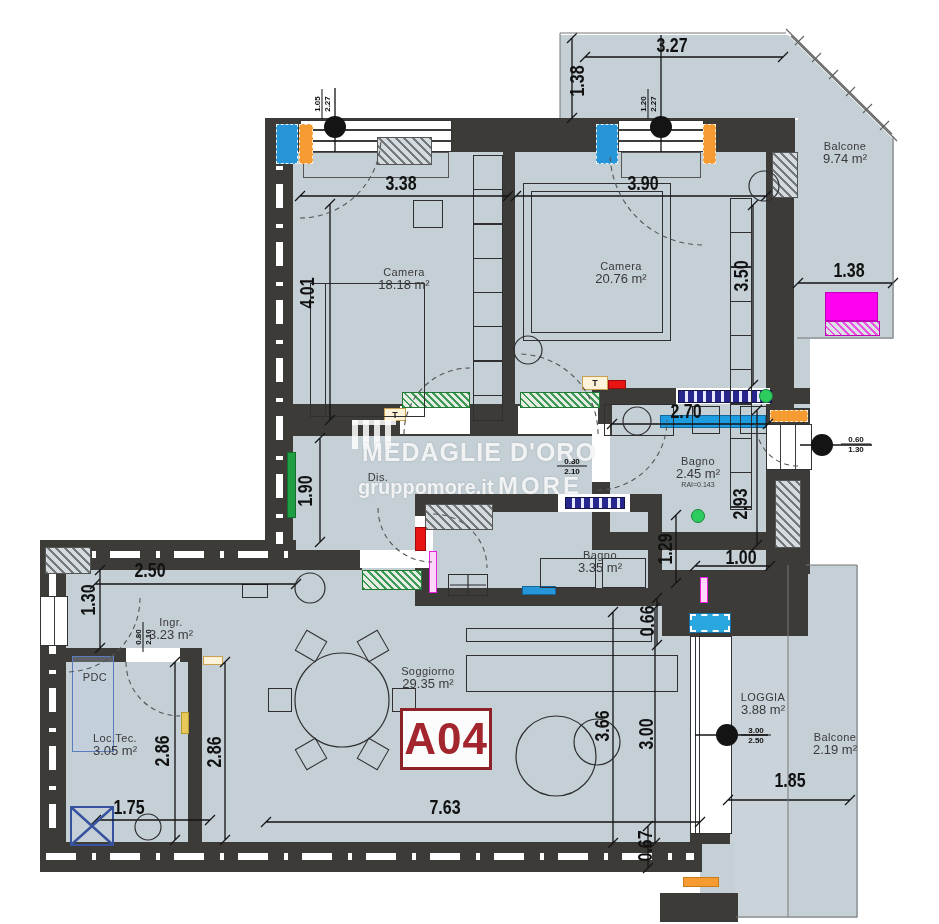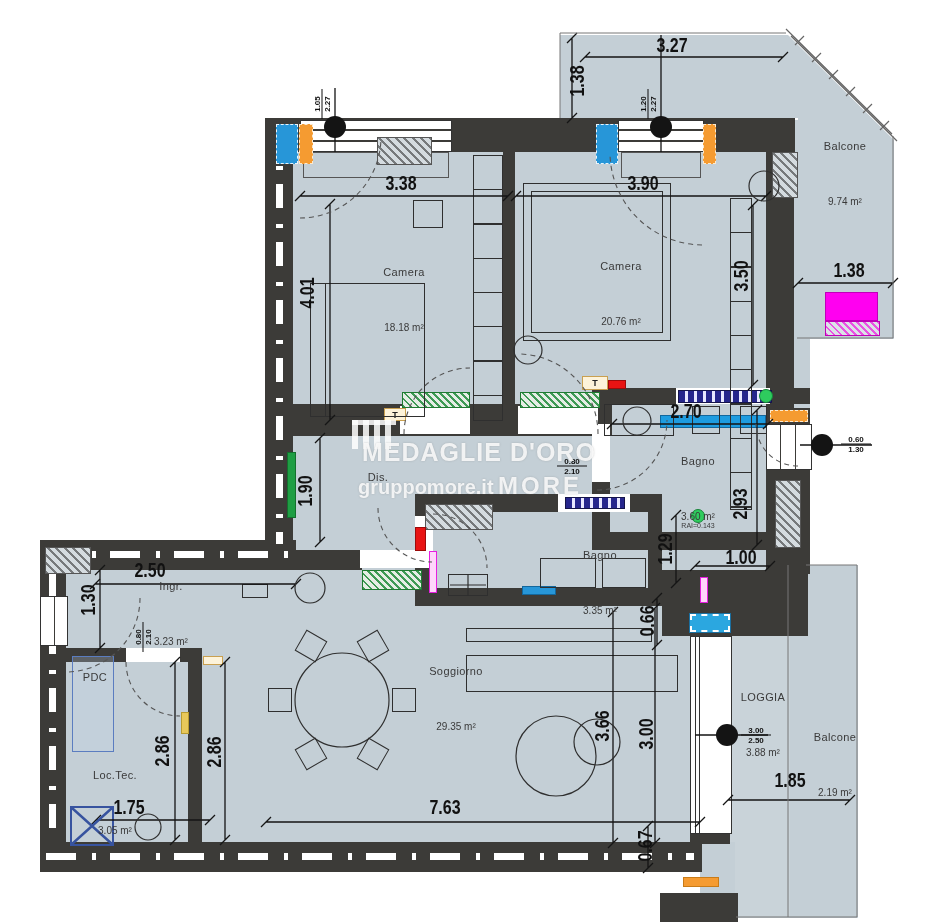--- a/index.html
+++ b/index.html
@@ -22,21 +22,21 @@
   .navy{position:absolute;background:repeating-linear-gradient(90deg,#26268c 0 6px,#e8e8ff 6px 9px);border:1px solid #15154a;}
   .cyanbox{position:absolute;background:#2ba7e0;border:2px dashed #fff;outline:1px solid #1b6fa0;box-sizing:border-box;}
   .dashv{position:absolute;width:7px;background:repeating-linear-gradient(to bottom,#fff 0 24px,transparent 24px 40px,#fff 40px 44px,transparent 44px 58px);}
   .dashh{position:absolute;height:7px;background:repeating-linear-gradient(to right,#fff 0 30px,transparent 30px 46px,#fff 46px 50px,transparent 50px 64px);}
   .dim{position:absolute;font-weight:700;font-size:20px;color:#111;white-space:nowrap;
        transform:translate(-50%,-50%) scaleX(.8);}
   .dimv{position:absolute;font-weight:700;font-size:20px;color:#111;white-space:nowrap;
        transform:translate(-50%,-50%) rotate(-90deg) scaleX(.8);}
   .room{position:absolute;text-align:center;color:#3a3a3a;transform:translate(-50%,0);line-height:1.1;}
   .room .nm{font-size:11px;letter-spacing:.4px;display:block;}
-  .room .ar{font-size:10px;display:block;margin-top:44px;}
+  .room .ar{font-size:13px;display:block;}
   .room .ex{font-size:7px;display:block;}
   .wtag{position:absolute;font-size:8px;font-weight:700;color:#111;line-height:9px;text-align:center;width:30px;}
   .wtag span{display:block;}
   .wtag .a{border-bottom:1px solid #111;}
   .wtag.rot{transform:translate(-50%,-50%) rotate(-90deg);}
   .wtag.ctr{transform:translate(-50%,-50%);}
   .dot{position:absolute;width:22px;height:22px;border-radius:50%;background:#141414;}
   .gdot{position:absolute;width:12px;height:12px;border-radius:50%;background:#2ecc5e;border:1px solid #18843a;}
   .furn{position:absolute;border:1.3px solid #2f2f2f;box-sizing:border-box;}
   .rungs-v{background:repeating-linear-gradient(to bottom,transparent 0 33px,#2f2f2f 33px 34.3px);}
@@ -291,39 +291,39 @@
   <div class="room" style="left:404px;top:266px">
     <span class="nm">Camera</span>
     <span class="ar">18.18 m²</span>
   </div>
   <div class="room" style="left:621px;top:260px">
     <span class="nm">Camera</span>
     <span class="ar">20.76 m²</span>
   </div>
   <div class="room" style="left:698px;top:455px">
     <span class="nm">Bagno</span>
-    <span class="ar">3.60 m²</span>
+    <span class="ar">2.45 m²</span>
     <span class="ex">RAI=0.143</span>
   </div>
   <div class="room" style="left:600px;top:549px">
     <span class="nm">Bagno</span>
     <span class="ar">3.35 m²</span>
   </div>
   <div class="room" style="left:378px;top:471px">
     <span class="nm">Dis.</span>
   </div>
-  <div class="room" style="left:171px;top:580px">
+  <div class="room" style="left:171px;top:616px">
     <span class="nm">Ingr.</span>
     <span class="ar">3.23 m²</span>
   </div>
-  <div class="room" style="left:456px;top:665px">
+  <div class="room" style="left:428px;top:665px">
     <span class="nm">Soggiorno</span>
     <span class="ar">29.35 m²</span>
   </div>
-  <div class="room" style="left:115px;top:769px">
+  <div class="room" style="left:115px;top:732px">
     <span class="nm">Loc.Tec.</span>
     <span class="ar">3.05 m²</span>
   </div>
   <div class="room" style="left:95px;top:671px">
     <span class="nm">PDC</span>
   </div>
   <div class="room" style="left:845px;top:140px">
     <span class="nm">Balcone</span>
     <span class="ar">9.74 m²</span>
   </div>
@@ -334,14 +334,15 @@
   <div class="room" style="left:835px;top:731px">
     <span class="nm">Balcone</span>
     <span class="ar">2.19 m²</span>
   </div>
 
   <div class="wm-logo" style="left:352px;top:420px;width:44px;height:24px"></div>
   <div class="wm" style="left:362px;top:438px;font-size:25px;letter-spacing:1px">MEDAGLIE D'ORO</div>
   <div class="wm" style="left:358px;top:476px;font-size:20px;font-weight:700">gruppomore.it</div>
   <div class="wm" style="left:498px;top:472px;font-size:24px;letter-spacing:3px">MORE</div>
 
+  <div class="badge" style="left:400px;top:708px;width:92px;height:62px">A04</div>
 
 </div>
 
 </body></html>

